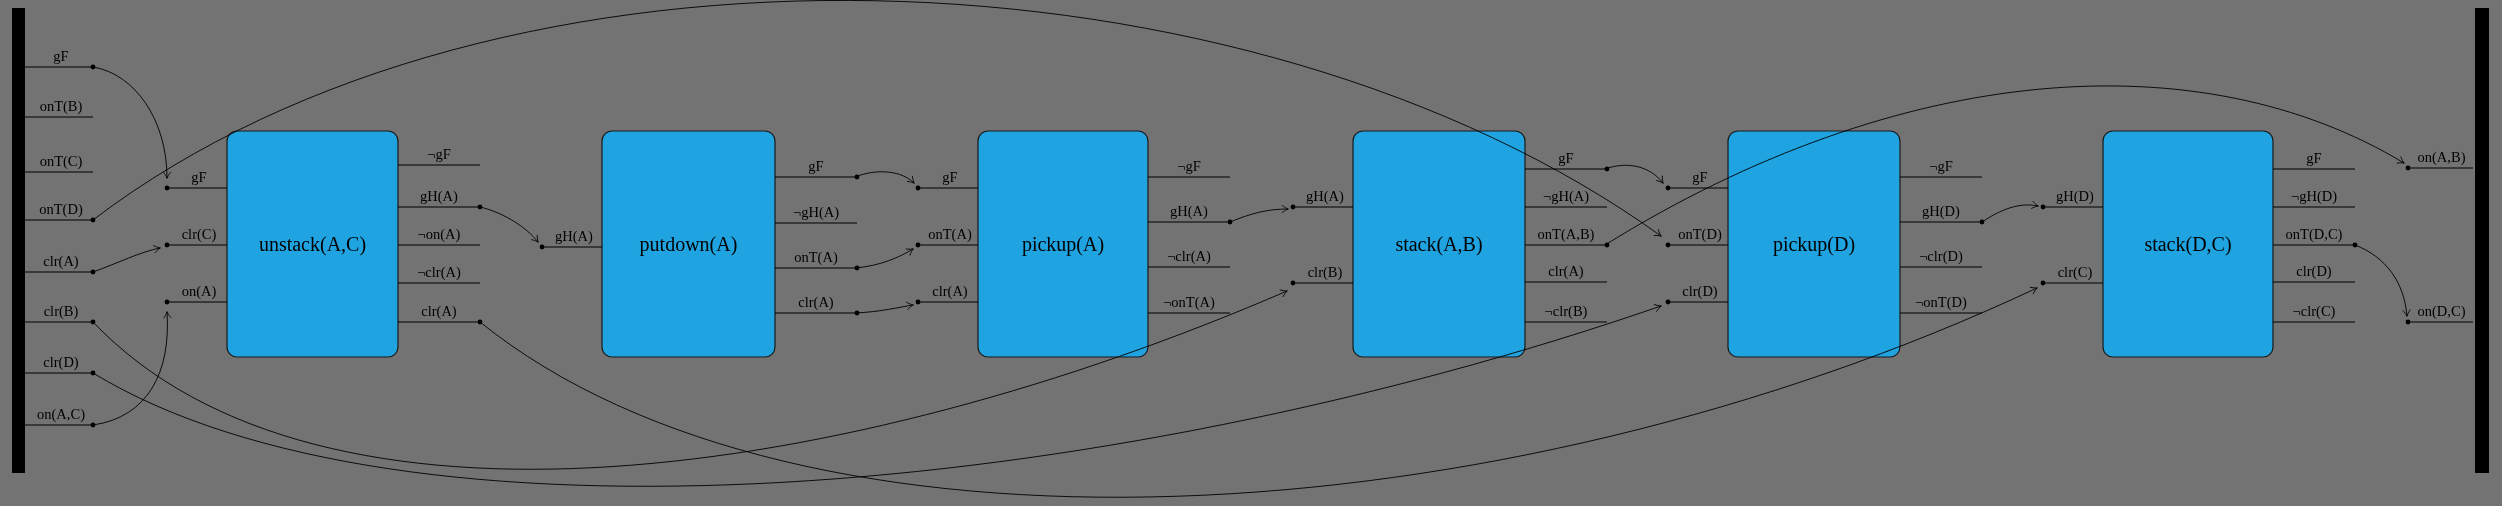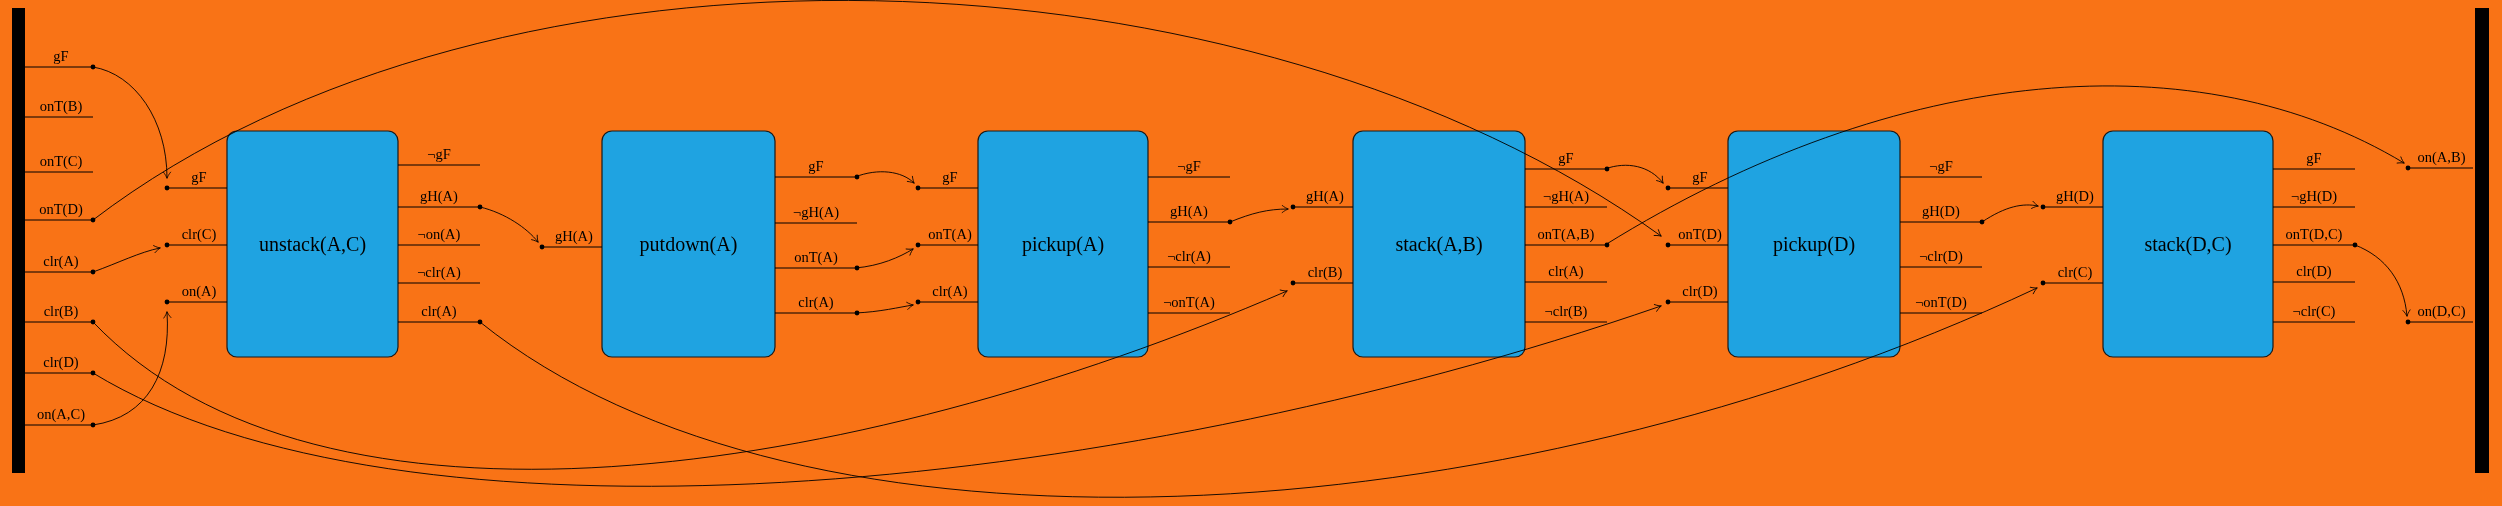--- a/index.html
+++ b/index.html
@@ -1,16 +1,16 @@
 <!DOCTYPE html>
 <html><head>
 <meta charset="utf-8">
 <style>
   html,body{margin:0;padding:0;background:#fff;}
-  .canvas{position:relative;width:2502px;height:506px;background:#f97316;overflow:hidden;}
+  .canvas{position:relative;width:2502px;height:506px;background:#737373;overflow:hidden;}
   svg text{font-family:"Liberation Serif","DejaVu Serif",serif;fill:#000;}
   svg .port-label{font-size:14.5px;text-anchor:middle;}
   svg .action-title{font-size:20px;text-anchor:middle;}
 </style>
 </head>
 <body>
 
 <div class="canvas">
   <svg id="plan-svg" width="2502" height="506" viewBox="0 0 2502 506" xmlns="http://www.w3.org/2000/svg">
     <defs>

